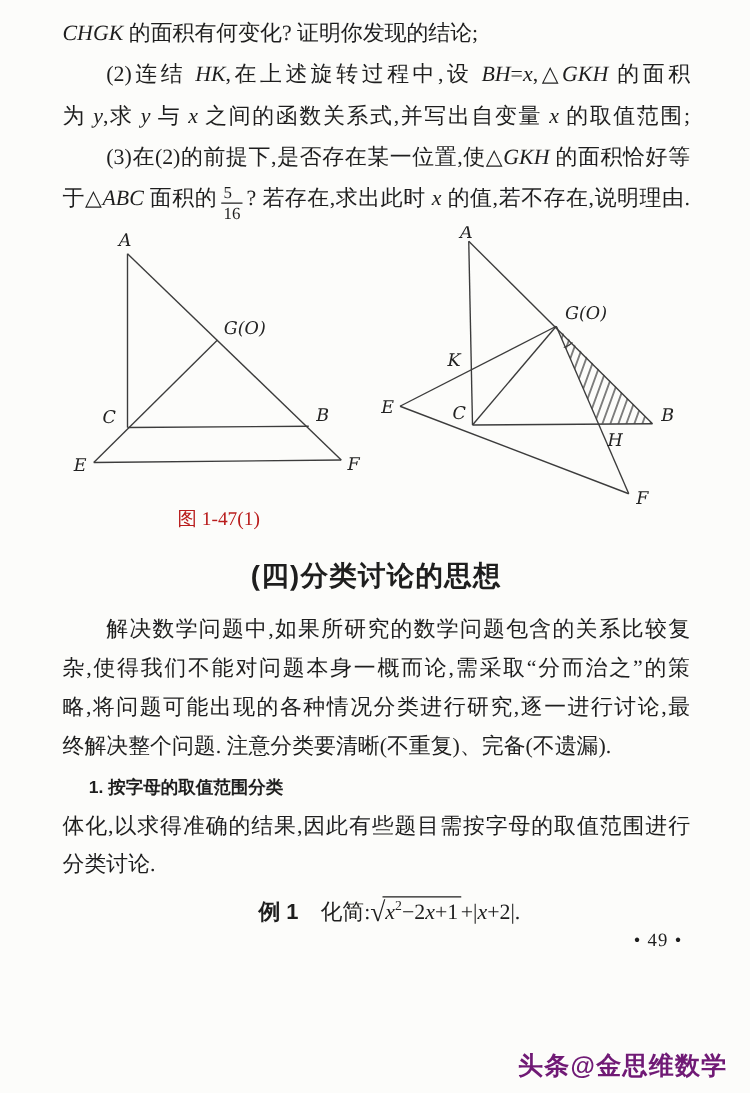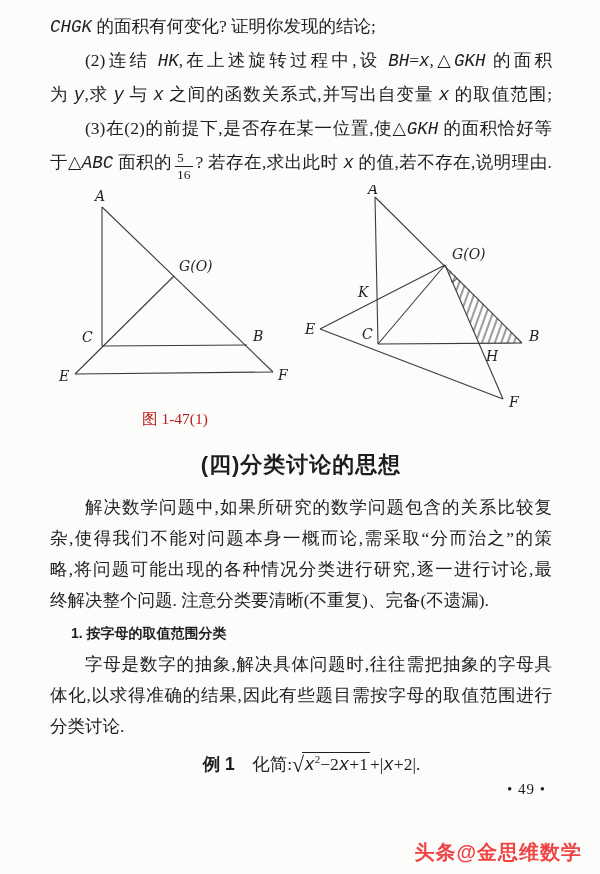--- a/index.html
+++ b/index.html
@@ -8,21 +8,21 @@
     background:#fcfcfa;
     color:#1e1e1e;
     font-family:"Liberation Serif","DejaVu Serif",serif;
     position:relative;overflow:hidden;
   }
   .page{padding:10px 48px 0 50px;}
   .tline{font-size:17.5px;line-height:33px;white-space:nowrap0;}
   .pline{font-size:17.5px;line-height:31px;}
   .full{text-align:justify;text-align-last:justify;}
   .ind{text-indent:35px;}
-  .it{font-family:Liberation Mono, monospace;font-style:italic;}
+  .it{font-family:Liberation Serif, serif;font-style:italic;}
   .bd{font-weight:700;font-family:"Liberation Sans","DejaVu Sans",sans-serif;}
   sup{font-size:11px;line-height:0;}
   .frac{display:inline-block;vertical-align:-11px;text-align:center;
         font-size:13.5px;line-height:1.15;margin:0 3px;}
   .frac .den{border-top:1px solid currentColor;padding:0 2px;display:block;text-align:center;}
   .frac .num{display:block;padding:0 2px;}
   .sqrt{display:inline-block;white-space:nowrap;}
   .sqrt .rsign{font-size:22px;line-height:1;vertical-align:-2px;margin-right:-2px;}
   .sqrt .rbar{border-top:1.4px solid currentColor;padding:1px 2px 0 2px;}
   .figures{display:flex;margin-top:2px;}
@@ -32,21 +32,21 @@
   .fig-label{font-family:"DejaVu Serif","Liberation Serif",serif;font-style:italic;
              font-size:14px;fill:#222;}
   .heading{margin:20px 0 0 0;text-align:center;font-size:22px;font-weight:700;
            letter-spacing:1px;font-family:"Liberation Sans","DejaVu Sans",sans-serif;}
   #para1{margin-top:12px;}
   .sub{margin-top:2px;padding-left:21px;font-weight:700;font-size:14px;line-height:31px;
        font-family:"Liberation Sans","DejaVu Sans",sans-serif;}
   .example{padding-left:21px;font-size:17.5px;line-height:40px;margin-top:2px;text-align:center;}
   .pagenum{text-align:right;font-size:15px;padding-right:6px;letter-spacing:1px;margin-top:-4px;}
   .watermark{position:absolute;right:18px;bottom:8px;font-size:20px;font-weight:700;
-             color:#ef4444;text-shadow:1px 1px 0 #ffffff;
+             color:#701a75;text-shadow:1px 1px 0 #ffffff;
              font-family:"Liberation Sans","DejaVu Sans",sans-serif;letter-spacing:1px;}
 </style>
 </head>
 <body>
 
 <div class="page">
 
   <div id="problem">
       <div class="tline"><span class="it">CHGK</span><span> 的面积有何变化? 证明你发现的结论;</span></div>
       <div class="tline full ind"><span>(2)连结 </span><span class="it">HK</span><span>,在上述旋转过程中,设 </span><span class="it">BH</span><span>=</span><span class="it">x</span><span>,△</span><span class="it">GKH</span><span> 的面积</span></div>
@@ -105,21 +105,20 @@
   <div id="para1">
       <div class="pline full ind"><span>解决数学问题中,如果所研究的数学问题包含的关系比较复</span></div>
       <div class="pline full"><span>杂,使得我们不能对问题本身一概而论,需采取“分而治之”的策</span></div>
       <div class="pline full"><span>略,将问题可能出现的各种情况分类进行研究,逐一进行讨论,最</span></div>
       <div class="pline"><span>终解决整个问题. 注意分类要清晰(不重复)、完备(不遗漏).</span></div>
     </div>
 
   <div class="sub">1. 按字母的取值范围分类</div>
 
   <div id="para2">
-      <div class="pline full ind"><span>字母是数字的抽象,解决具体问题时,往往需把抽象的字母具</span></div>
       <div class="pline full"><span>体化,以求得准确的结果,因此有些题目需按字母的取值范围进行</span></div>
       <div class="pline"><span>分类讨论.</span></div>
     </div>
 
   <div class="example" id="example"><span class="bd">例 1</span><span>　化简:</span><span class="sqrt"><span class="rsign">√</span><span class="rbar"><span class="it">x</span><sup>2</sup><span>−2</span><span class="it">x</span><span>+1</span></span></span><span>+|</span><span class="it">x</span><span>+2|.</span></div>
 
   <div class="pagenum">• 49 •</div>
 
   <div class="watermark">头条@金思维数学</div>
 

